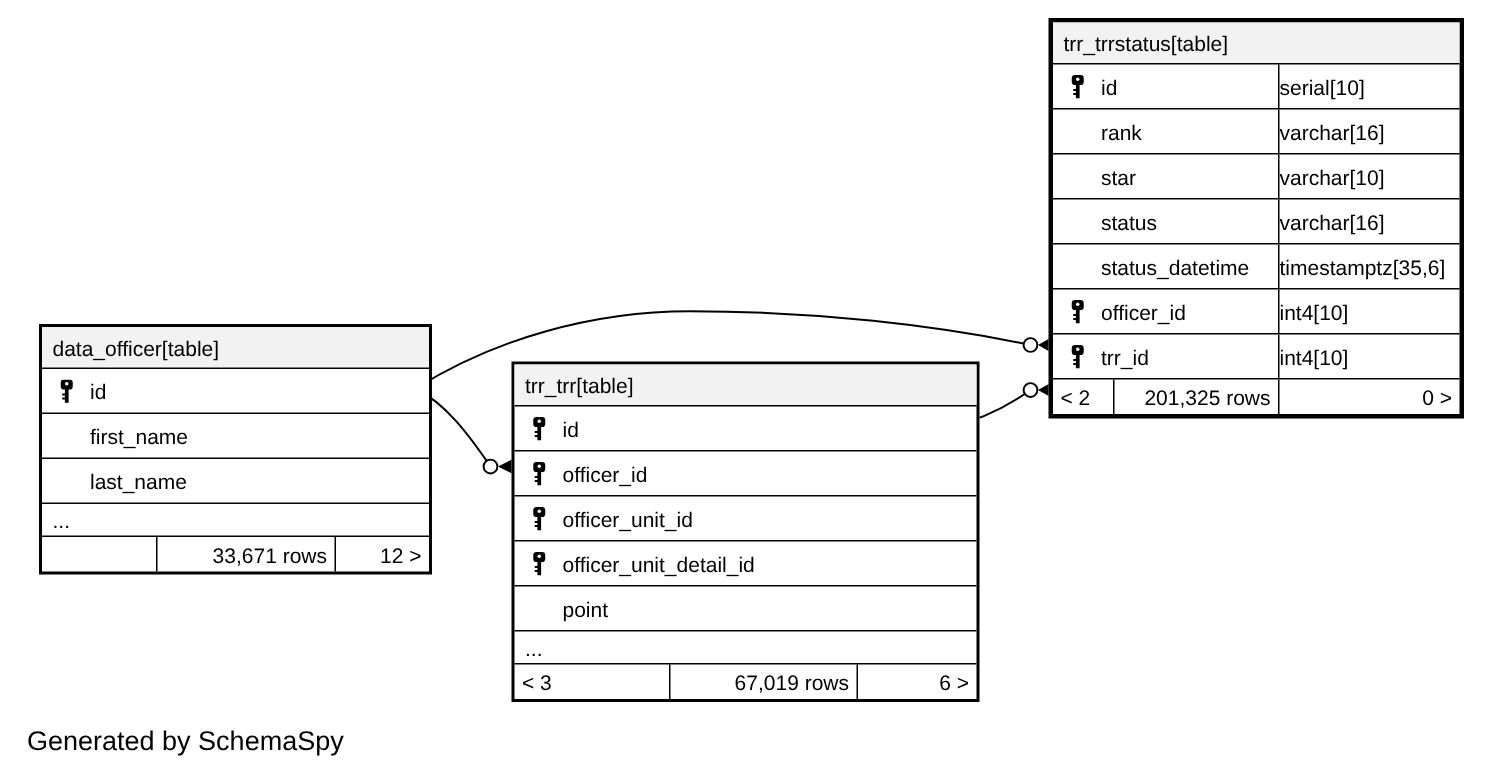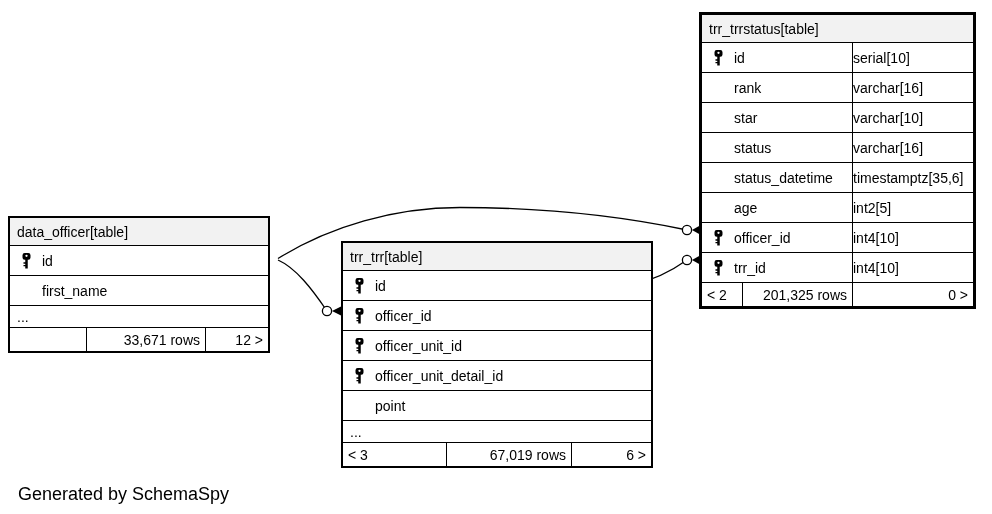--- a/index.html
+++ b/index.html
@@ -23,21 +23,21 @@
   .edges circle { fill: #fff; stroke: var(--line-color, #000); stroke-width: 1.3px; }
   .edges polygon { fill: var(--line-color, #000); stroke: none; }
 
   .db-table {
     position: absolute;
     background: #fff;
     border: 2px solid #000;
     box-sizing: border-box;
   }
   .db-table.focal { border-width: 3px; }
-  #t-data-officer { left: 8px;  top: 216px; width: 262px; }
+  #t-data-officer { left: 26px;  top: 216px; width: 262px; }
   #t-trr-trr      { left: 341px; top: 241px; width: 312px; }
   #t-trrstatus    { left: 699px; top: 12px;  width: 277px; }
 
   .t-header {
     height: 27px;
     background: var(--header-bg, #f2f2f2);
     display: flex;
     align-items: center;
     justify-content: flex-start;
     padding: 0 7px;
@@ -153,20 +153,26 @@
           </span>
         <span>id</span>
       </div>
     </div>
     <div class="t-row">
       <div class="name-cell">
         <span class="icon-cell"></span>
         <span>first_name</span>
       </div>
     </div>
+    <div class="t-row">
+      <div class="name-cell">
+        <span class="icon-cell"></span>
+        <span>last_name</span>
+      </div>
+    </div>
     <div class="t-ellipsis">...</div>
     <div class="t-footer">
       <span class="fcell fc1"></span>
       <span class="fcell fc2 right">33,671 rows</span>
       <span class="fcell grow right">12 &gt;</span>
     </div>
   </div>
 
   <div class="db-table" id="t-trr-trr">
     <div class="t-header">
@@ -266,27 +272,20 @@
     </div>
     <div class="t-row">
       <div class="name-cell">
         <span class="icon-cell"></span>
         <span>status_datetime</span>
       </div>
       <div class="type-cell">timestamptz[35,6]</div>
     </div>
     <div class="t-row">
       <div class="name-cell">
-        <span class="icon-cell"></span>
-        <span>age</span>
-      </div>
-      <div class="type-cell">int2[5]</div>
-    </div>
-    <div class="t-row">
-      <div class="name-cell">
         <span class="icon-cell">
             <svg class="key fk" viewBox="0 0 10 18">
               <use href="#key-shape"></use>
             </svg>
           </span>
         <span>officer_id</span>
       </div>
       <div class="type-cell">int4[10]</div>
     </div>
     <div class="t-row">

